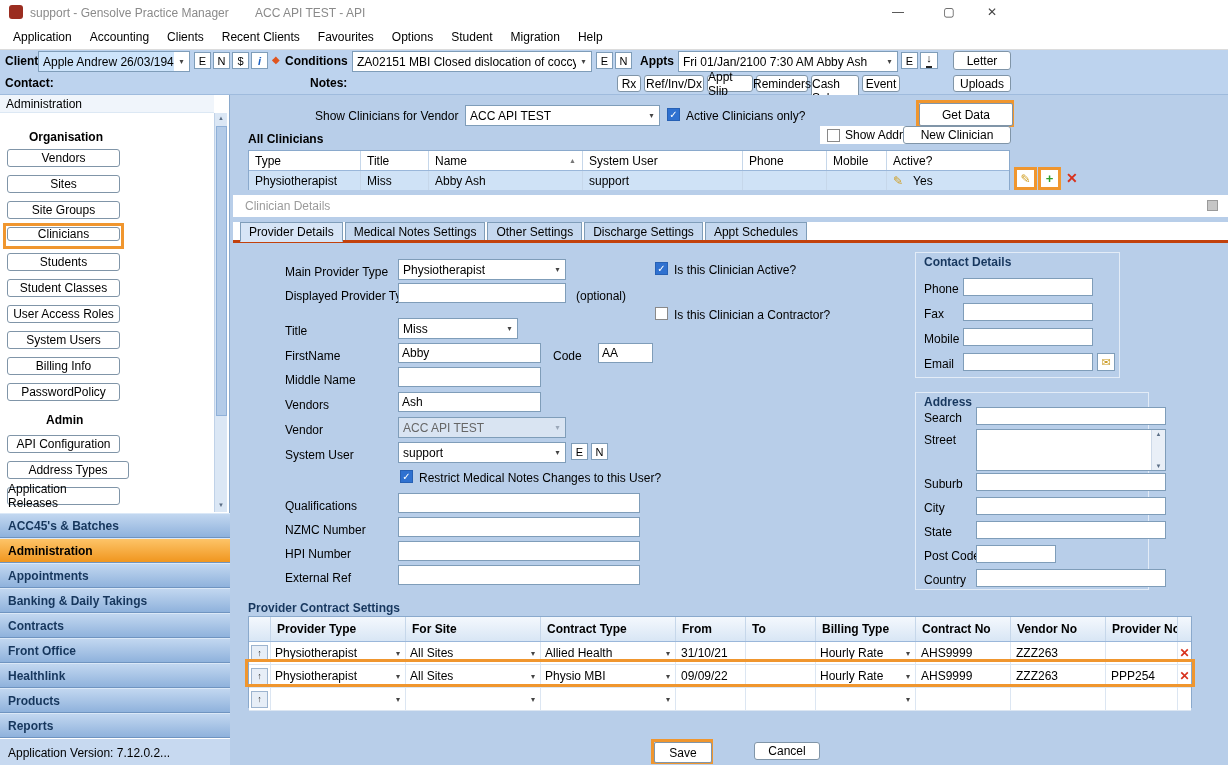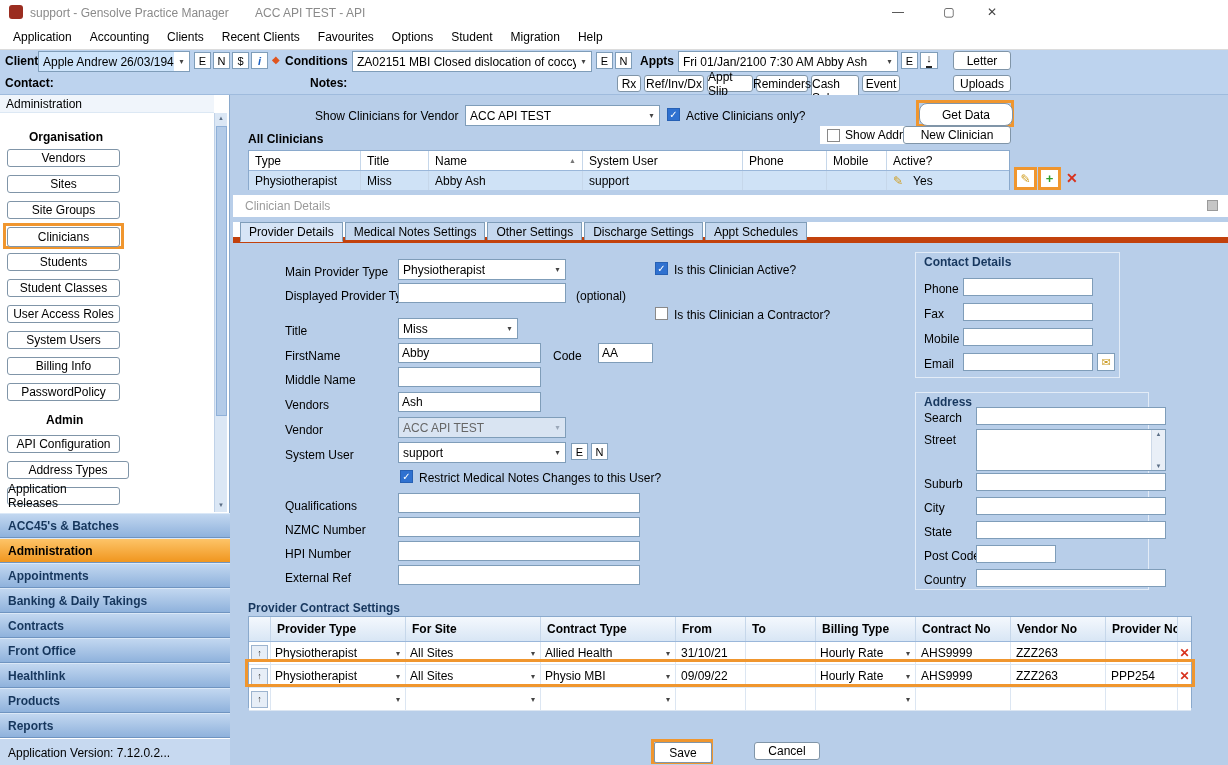--- a/index.html
+++ b/index.html
@@ -28,21 +28,21 @@
   .cb.on{background:#2f71d0;border-color:#2660b4}
   .hl{border:3px solid #f0962e}
   .group{border:1px solid #e3ecf7}
   .gt{position:absolute;left:8px;top:2px;font-weight:bold;color:#17375e;white-space:nowrap}
   .grid{background:#fff;border:1px solid #8aa9cc}
   .gh{display:flex;height:19px;background:#fff;border-bottom:1px solid #9ab7da}
   .gh .c,.gr .c{display:flex;align-items:center;padding:0 6px;border-right:1px solid #c6d7ea;box-sizing:border-box;
       height:100%;overflow:hidden;white-space:nowrap}
   .gr{display:flex;height:19px;background:#cfe2f6}
   .sort{font-size:7px;color:#777;margin-left:4px}
-  .tabstrip{background:#fff;border-bottom:6px solid #c2410c;display:flex;align-items:flex-start;padding-left:7px}
+  .tabstrip{background:#fff;border-bottom:3px solid #c2410c;display:flex;align-items:flex-start;padding-left:7px}
   .tab{background:#c5d8ef;border:1px solid #7f9db9;border-bottom:none;height:18px;display:flex;align-items:center;
       padding:0 8px;margin-right:2px;box-sizing:border-box}
   .tab.active{background:#d7e5f6;height:20px;margin-bottom:-1px;border-bottom:1px solid #d7e5f6}
   .cgrid{background:#fff;border:1px solid #8aa9cc}
   .cgh{display:flex;height:24px;background:linear-gradient(#f4f8fd,#d8e6f5);border-bottom:1px solid #9ab7da;font-weight:bold}
   .cgh .c{display:flex;align-items:center;padding:0 6px;border-right:1px solid #c6d7ea;height:100%;box-sizing:border-box;
       overflow:hidden;white-space:nowrap}
   .cgr{display:flex;height:22px;background:#fff;border-bottom:1px solid #dce6f2}
   .cgr .c{border-right:1px solid #dce6f2;height:100%;box-sizing:border-box;display:flex;align-items:center;
       padding:0 5px;overflow:hidden;white-space:nowrap}
@@ -133,21 +133,21 @@
 </div>
 
 <div class="ab" style="left:0;top:95px;width:230px;height:643px;background:#fff;border-right:1px solid #8aa9cc">
   <div class="ab nw" style="left:0;top:0;width:214px;height:18px;background:#f0f5fb;border-bottom:1px solid #dce8f4;padding:2px 0 0 6px">Administration</div>
 
   <span class="ab nw b" style="left:29px;top:35px">Organisation</span>
   <div class="ab btn" style="left:7px;top:54px;width:113px;height:18px">Vendors</div>
   <div class="ab btn" style="left:7px;top:80px;width:113px;height:18px">Sites</div>
   <div class="ab btn" style="left:7px;top:106px;width:113px;height:18px">Site Groups</div>
   <div class="ab hl" style="left:3px;top:128px;width:121px;height:26px"></div>
-  <div class="ab btn" style="left:7px;top:132px;width:113px;height:20px">Clinicians</div>
+  <div class="ab btn" style="left:7px;top:132px;width:113px;height:14px">Clinicians</div>
   <div class="ab btn" style="left:7px;top:158px;width:113px;height:18px">Students</div>
   <div class="ab btn" style="left:7px;top:184px;width:113px;height:18px">Student Classes</div>
   <div class="ab btn" style="left:7px;top:210px;width:113px;height:18px">User Access Roles</div>
   <div class="ab btn" style="left:7px;top:236px;width:113px;height:18px">System Users</div>
   <div class="ab btn" style="left:7px;top:262px;width:113px;height:18px">Billing Info</div>
   <div class="ab btn" style="left:7px;top:288px;width:113px;height:18px">PasswordPolicy</div>
 
   <span class="ab nw b" style="left:46px;top:318px">Admin</span>
   <div class="ab btn" style="left:7px;top:340px;width:113px;height:18px">API Configuration</div>
   <div class="ab btn" style="left:7px;top:366px;width:122px;height:18px">Address Types</div>
@@ -177,21 +177,21 @@
 <div class="ab" style="left:230px;top:95px;width:998px;height:670px;background:#b8cee9">
 
   <span class="ab nw" style="left:85px;top:14px">Show Clinicians for Vendor</span>
   <div class="ab combo" style="left:235px;top:10px;width:195px">
     <span class="tx">ACC API TEST</span>
     <span class="ar">▾</span>
   </div>
   <span class="ab cb on" style="left:437px;top:13px">✓</span>
   <span class="ab nw" style="left:456px;top:14px">Active Clinicians only?</span>
   <div class="ab hl" style="left:686px;top:5px;width:98px;height:27px">
-    <div class="btn" style="width:100%;height:100%;border-radius:8px">Get Data</div>
+    <div class="btn" style="width:100%;height:100%;border-radius:2px">Get Data</div>
   </div>
 
   <span class="ab nw b" style="left:18px;top:37px">All Clinicians</span>
   <div class="ab" style="left:590px;top:31px;height:18px;background:#fff;display:flex;align-items:center;gap:5px;padding:0 7px">
     <span class="cb"></span>
     <span class="nw">Show Address?</span>
   </div>
   <div class="ab btn" style="left:673px;top:31px;width:108px;height:18px">New Clinician</div>
 
   <div class="ab grid" style="left:18px;top:55px;width:762px;height:40px">

